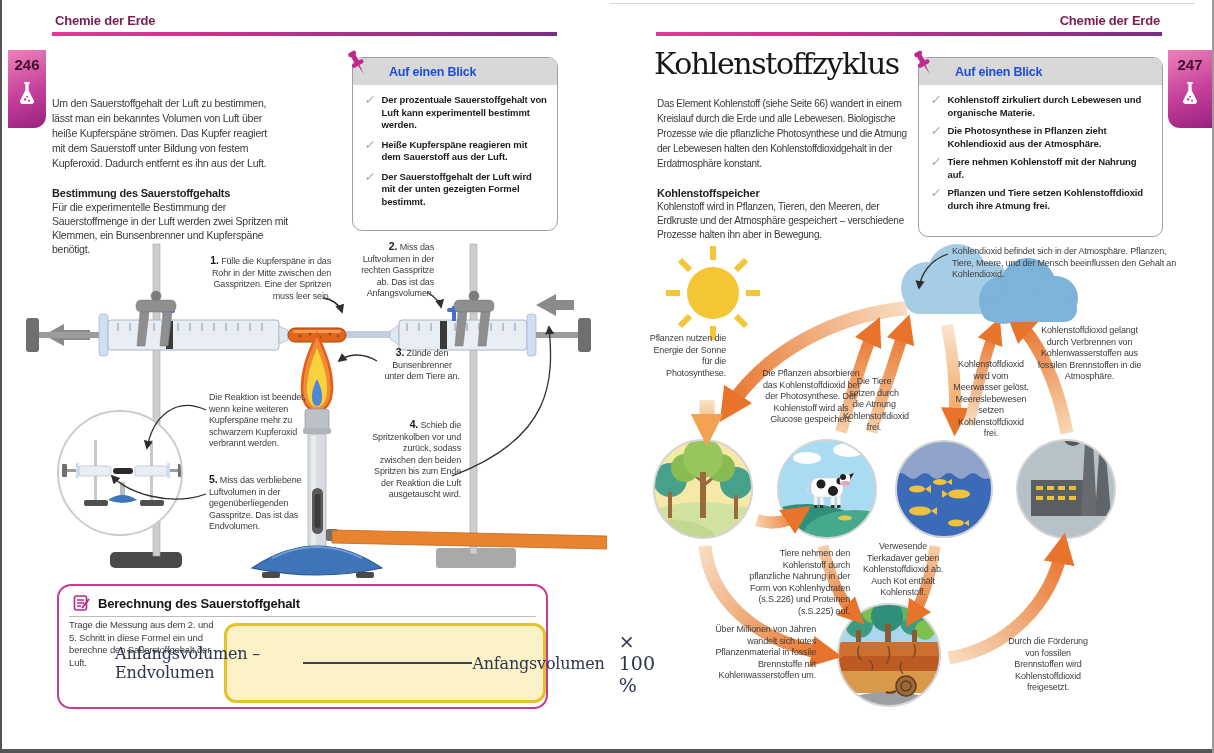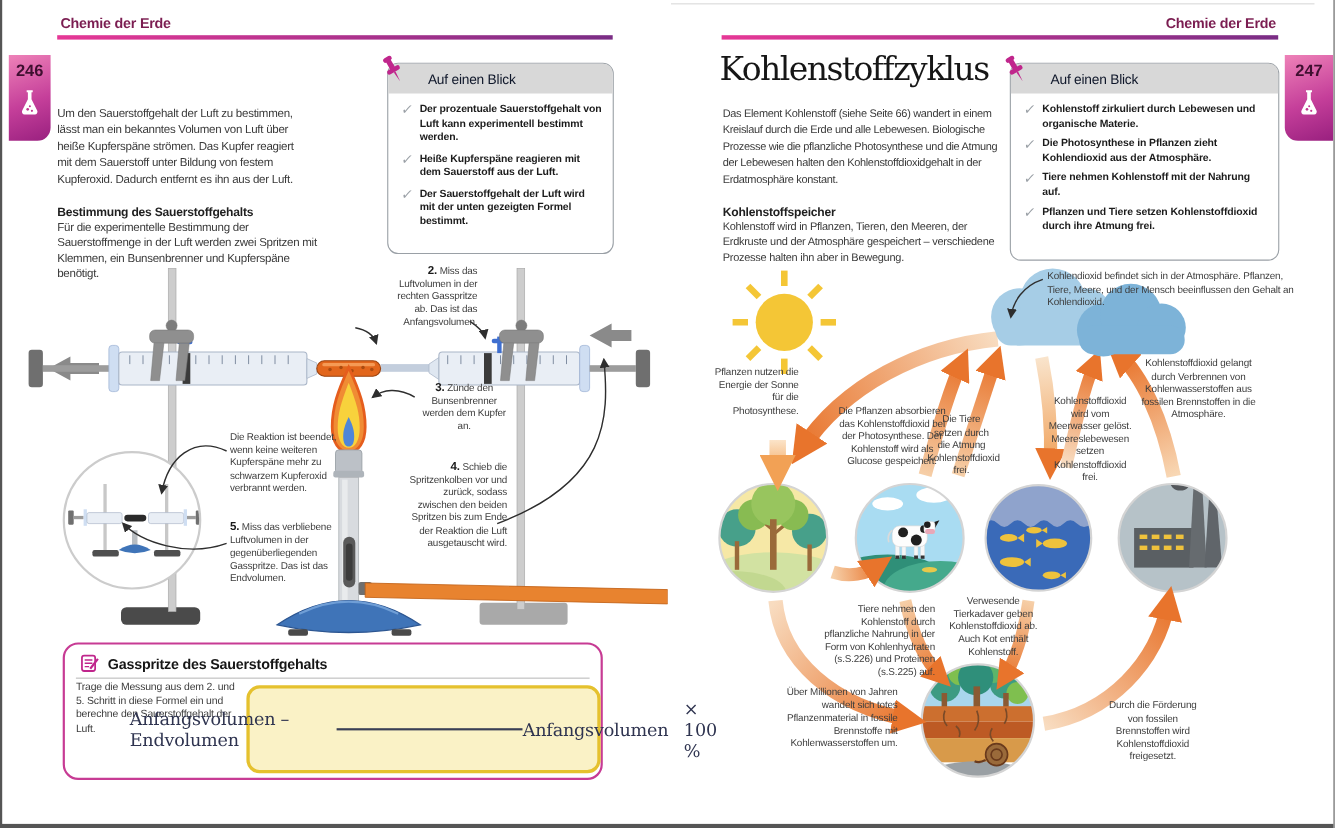--- a/index.html
+++ b/index.html
@@ -11,35 +11,35 @@
   .pgtitle{font-family:"DejaVu Serif",serif;color:#161616;letter-spacing:-1.4px;font-weight:500;}
   .body-text{font-size:10.5px;line-height:15px;letter-spacing:-0.25px;color:#3a3a3a;}
   .subhead{font-size:11px;font-weight:bold;letter-spacing:-0.2px;color:#1f1f1f;}
   .note{font-size:9px;line-height:11.5px;letter-spacing:-0.15px;color:#3d3d3d;}
   .step-num{font-weight:bold;font-size:10.5px;color:#1a1a1a;}
   .tab{background:linear-gradient(160deg,#ee82b8 0%,#c53f9a 55%,#99207f 100%);
        display:flex;flex-direction:column;align-items:center;margin-top:44px;}
   .tab-num{font-size:15px;font-weight:bold;color:#3f0f30;margin-top:6px;}
   .aag{border:1.5px solid #9aa0a6;border-radius:10px;background:#fff;}
   .aag-head{background:#d8d8d8;border-radius:8px 8px 0 0;height:27px;display:flex;align-items:center;
-            padding-left:36px;font-weight:normal;font-size:12.5px;color:#0f172a;letter-spacing:-0.2px;}
+            padding-left:36px;font-weight:bold;font-size:12.5px;color:#1d4ed8;letter-spacing:-0.2px;}
   .aag-items{display:flex;flex-direction:column;gap:7px;padding:9px 10px 8px 12px;}
   .aag-row{display:flex;gap:6px;align-items:flex-start;}
   .aag-check{color:#9aa0a6;font-size:12.5px;line-height:12px;transform:skewX(-10deg);flex:0 0 auto;}
   .aag-text{font-size:9.5px;font-weight:bold;line-height:12.5px;letter-spacing:-0.1px;color:#1b1b1b;}
   .calc-box{border:2px solid #c73b94;border-radius:14px;background:#fff;}
   .calc-head{display:flex;align-items:center;gap:7px;position:absolute;left:14px;top:8px;}
   .calc-title{font-size:13px;font-weight:bold;color:#161616;letter-spacing:-0.2px;}
   .calc-divider{position:absolute;left:10px;right:10px;top:30px;height:1px;background:#bcbcbc;}
   .formula-box{position:absolute;left:165px;top:37px;width:316px;height:74px;background:#faf2c6;
                border:3px solid #e5c12e;border-radius:12px;display:flex;align-items:center;justify-content:center;}
   .frac{display:flex;flex-direction:row;align-items:center;font-family:"DejaVu Serif",serif;
         font-size:16px;color:#2f3450;letter-spacing:-0.2px;}
   .frac-bar{width:225px;height:2px;background:#3a3f55;margin:3px 0;}
-  .frac-mult{font-family:"DejaVu Serif",serif;font-size:16px;color:#2f3450;margin-left:14px;}
+  .frac-mult{font-family:"DejaVu Serif",serif;font-size:19px;color:#2f3450;margin-left:14px;}
   .edge{background:#555;}
   svg{display:block;}
 </style>
 </head>
 <body>
 
 <div id="shot">
 
   <div class="abs tab" style="left:8px;top:6px;width:38px;height:78px;border-radius:0 0 12px 0;">
     <div class="tab-num">246</div>
@@ -219,34 +219,35 @@
     <g fill="none" stroke="#2e2e2e" stroke-width="1.3">
       <path d="M323,68 C334,70 340,76 342,82" marker-end="url(#bh)"></path>
       <path d="M427,62 C436,68 440,72 441,77" marker-end="url(#bh)"></path>
       <path d="M377,131 C362,122 348,124 339,131" marker-end="url(#bh)"></path>
       <path d="M452,246 C553,208 554,150 549,97" marker-end="url(#bh)"></path>
       <path d="M206,180 C176,166 153,186 147,218" marker-end="url(#bh)"></path>
       <path d="M206,264 C170,277 128,263 112,246" marker-end="url(#bh)"></path>
     </g>
   </svg>
 
+  <div class="abs note" style="left:193px;top:255px;width:138px;text-align:right;"><span class="step-num">1.</span> <span>Fülle die Kupferspäne in das Rohr in der Mitte zwischen den Gasspritzen. Eine der Spritzen muss leer sein.</span></div>
   <div class="abs note" style="left:350px;top:241px;width:84px;text-align:right;"><span class="step-num">2.</span> <span>Miss das Luftvolumen in der rechten Gasspritze ab. Das ist das Anfangsvolumen.</span></div>
-  <div class="abs note" style="left:383px;top:347px;width:78px;text-align:center;"><span class="step-num">3.</span> <span>Zünde den Bunsenbrenner werden dem Kupfer an.</span></div>
+  <div class="abs note" style="left:383px;top:347px;width:78px;text-align:center;"><span class="step-num">3.</span> <span>Zünde den Bunsenbrenner unter dem Tiere an.</span></div>
   <div class="abs note" style="left:366px;top:419px;width:95px;text-align:right;"><span class="step-num">4.</span> <span>Schieb die Spritzenkolben vor und zurück, sodass zwischen den beiden Spritzen bis zum Ende der Reaktion die Luft ausgetauscht wird.</span></div>
   <div class="abs note" style="left:209px;top:474px;width:94px;"><span class="step-num">5.</span> <span>Miss das verbliebene Luftvolumen in der gegenüberliegenden Gasspritze. Das ist das Endvolumen.</span></div>
   <div class="abs note" style="left:209px;top:392px;width:97px;">Die Reaktion ist beendet, wenn keine weiteren Kupferspäne mehr zu schwarzem Kupferoxid verbrannt werden.</div>
 
   <div class="abs calc-box" style="left:57px;top:584px;width:487px;height:121px;">
     <div class="calc-head">
       <svg width="18" height="18" viewBox="0 0 18 18">
         <rect x="1.5" y="2" width="12" height="14" rx="2" fill="none" stroke="#c0268c" stroke-width="1.6"></rect>
         <path d="M4,6 h7 M4,9 h7 M4,12 h4" stroke="#c0268c" stroke-width="1.3"></path>
         <path d="M9,14 L16,5" stroke="#c0268c" stroke-width="2"></path>
       </svg>
-      <span class="calc-title">Gasspritze des Sauerstoffgehalts</span>
+      <span class="calc-title">Berechnung des Sauerstoffgehalt</span>
     </div>
     <div class="calc-divider"></div>
     <div class="abs note" style="left:10px;top:33px;width:150px;font-size:9.5px;line-height:12.5px;">Trage die Messung aus dem 2. und 5. Schritt in diese Formel ein und berechne den Sauerstoffgehalt der Luft.</div>
     <div class="formula-box">
       <div class="frac">
         <div>Anfangsvolumen – Endvolumen</div>
         <div class="frac-bar"></div>
         <div>Anfangsvolumen</div>
       </div>
       <div class="frac-mult">× 100 %</div>

